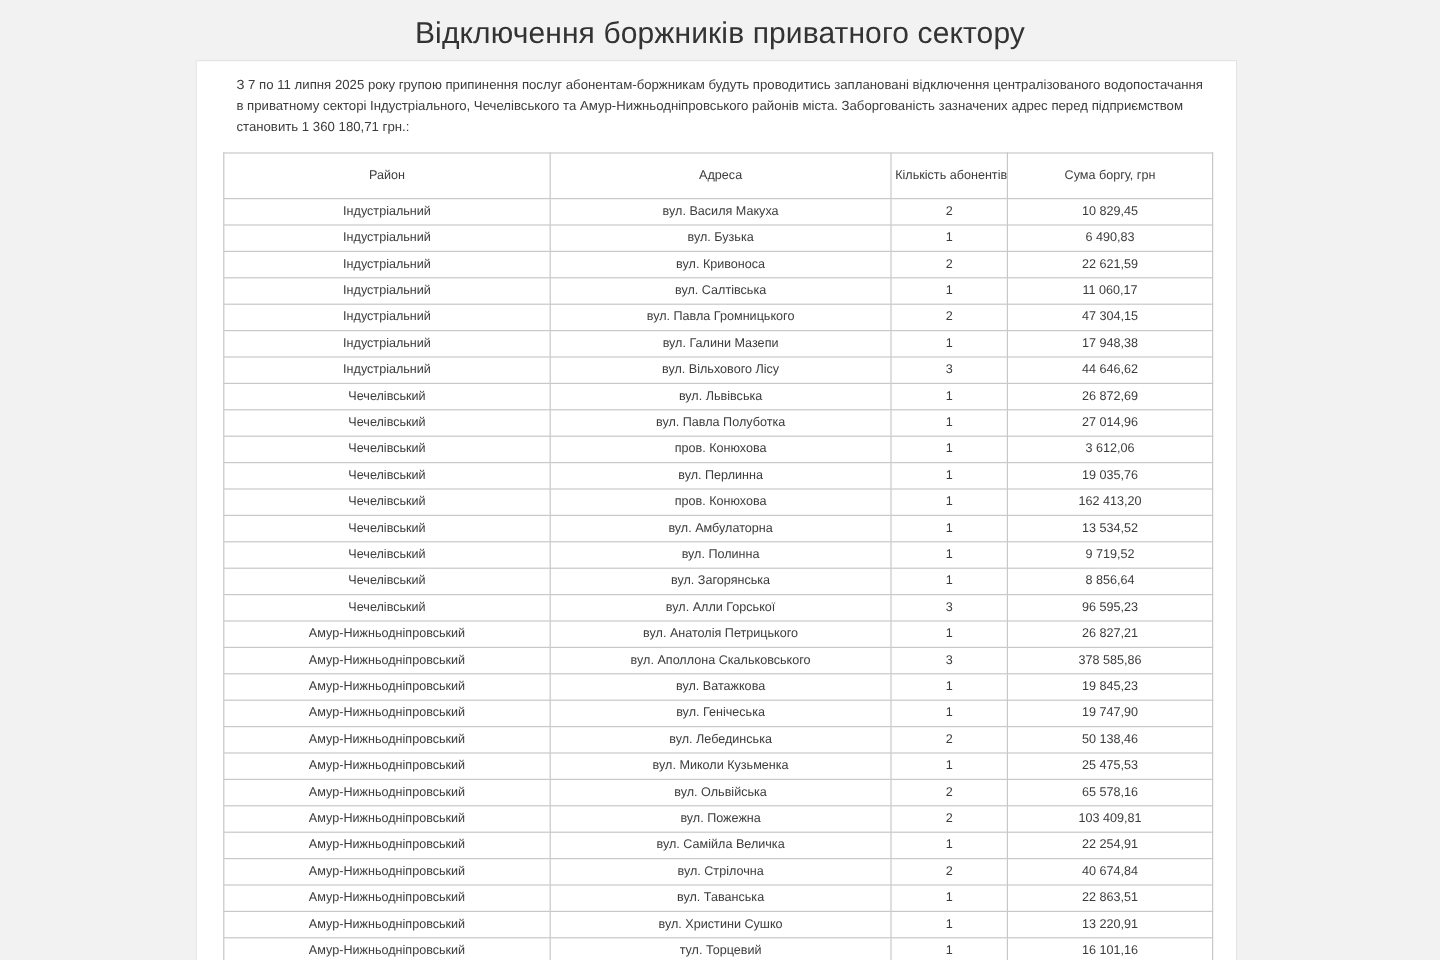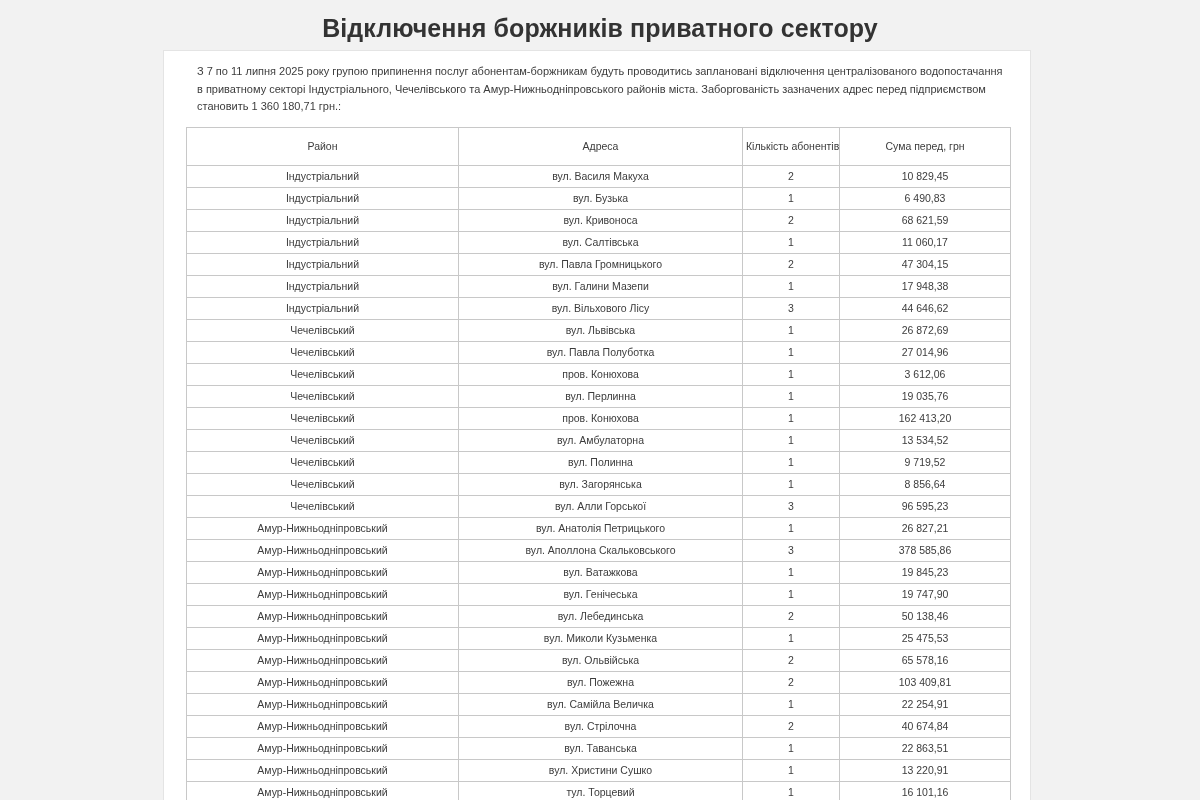--- a/index.html
+++ b/index.html
@@ -17,21 +17,21 @@
   .page {
     position: relative;
     width: 1200px;
     height: 800px;
     background: #f2f2f2;
   }
 
   .page-title {
     text-align: center;
     font-size: 25px;
-    font-weight: bold;
+    font-weight: normal;
     color: #333333;
     letter-spacing: 0.1px;
     margin: 0;
     padding-top: 12px;
     padding-bottom: 14px;
     line-height: 32px;
   }
 
   .card {
     position: absolute;
@@ -102,41 +102,41 @@
         <col class="c-district">
         <col class="c-address">
         <col class="c-count">
         <col class="c-sum">
       </colgroup>
       <thead>
         <tr>
           <th>Район</th>
           <th>Адреса</th>
           <th>Кількість абонентів</th>
-          <th>Сума перед, грн</th>
+          <th>Сума боргу, грн</th>
         </tr>
       </thead>
       <tbody id="table-body">
           <tr>
             <td>Індустріальний</td>
             <td>вул. Василя Макуха</td>
             <td>2</td>
             <td>10 829,45</td>
           </tr>
           <tr>
             <td>Індустріальний</td>
             <td>вул. Бузька</td>
             <td>1</td>
             <td>6 490,83</td>
           </tr>
           <tr>
             <td>Індустріальний</td>
             <td>вул. Кривоноса</td>
             <td>2</td>
-            <td>68 621,59</td>
+            <td>22 621,59</td>
           </tr>
           <tr>
             <td>Індустріальний</td>
             <td>вул. Салтівська</td>
             <td>1</td>
             <td>11 060,17</td>
           </tr>
           <tr>
             <td>Індустріальний</td>
             <td>вул. Павла Громницького</td>

